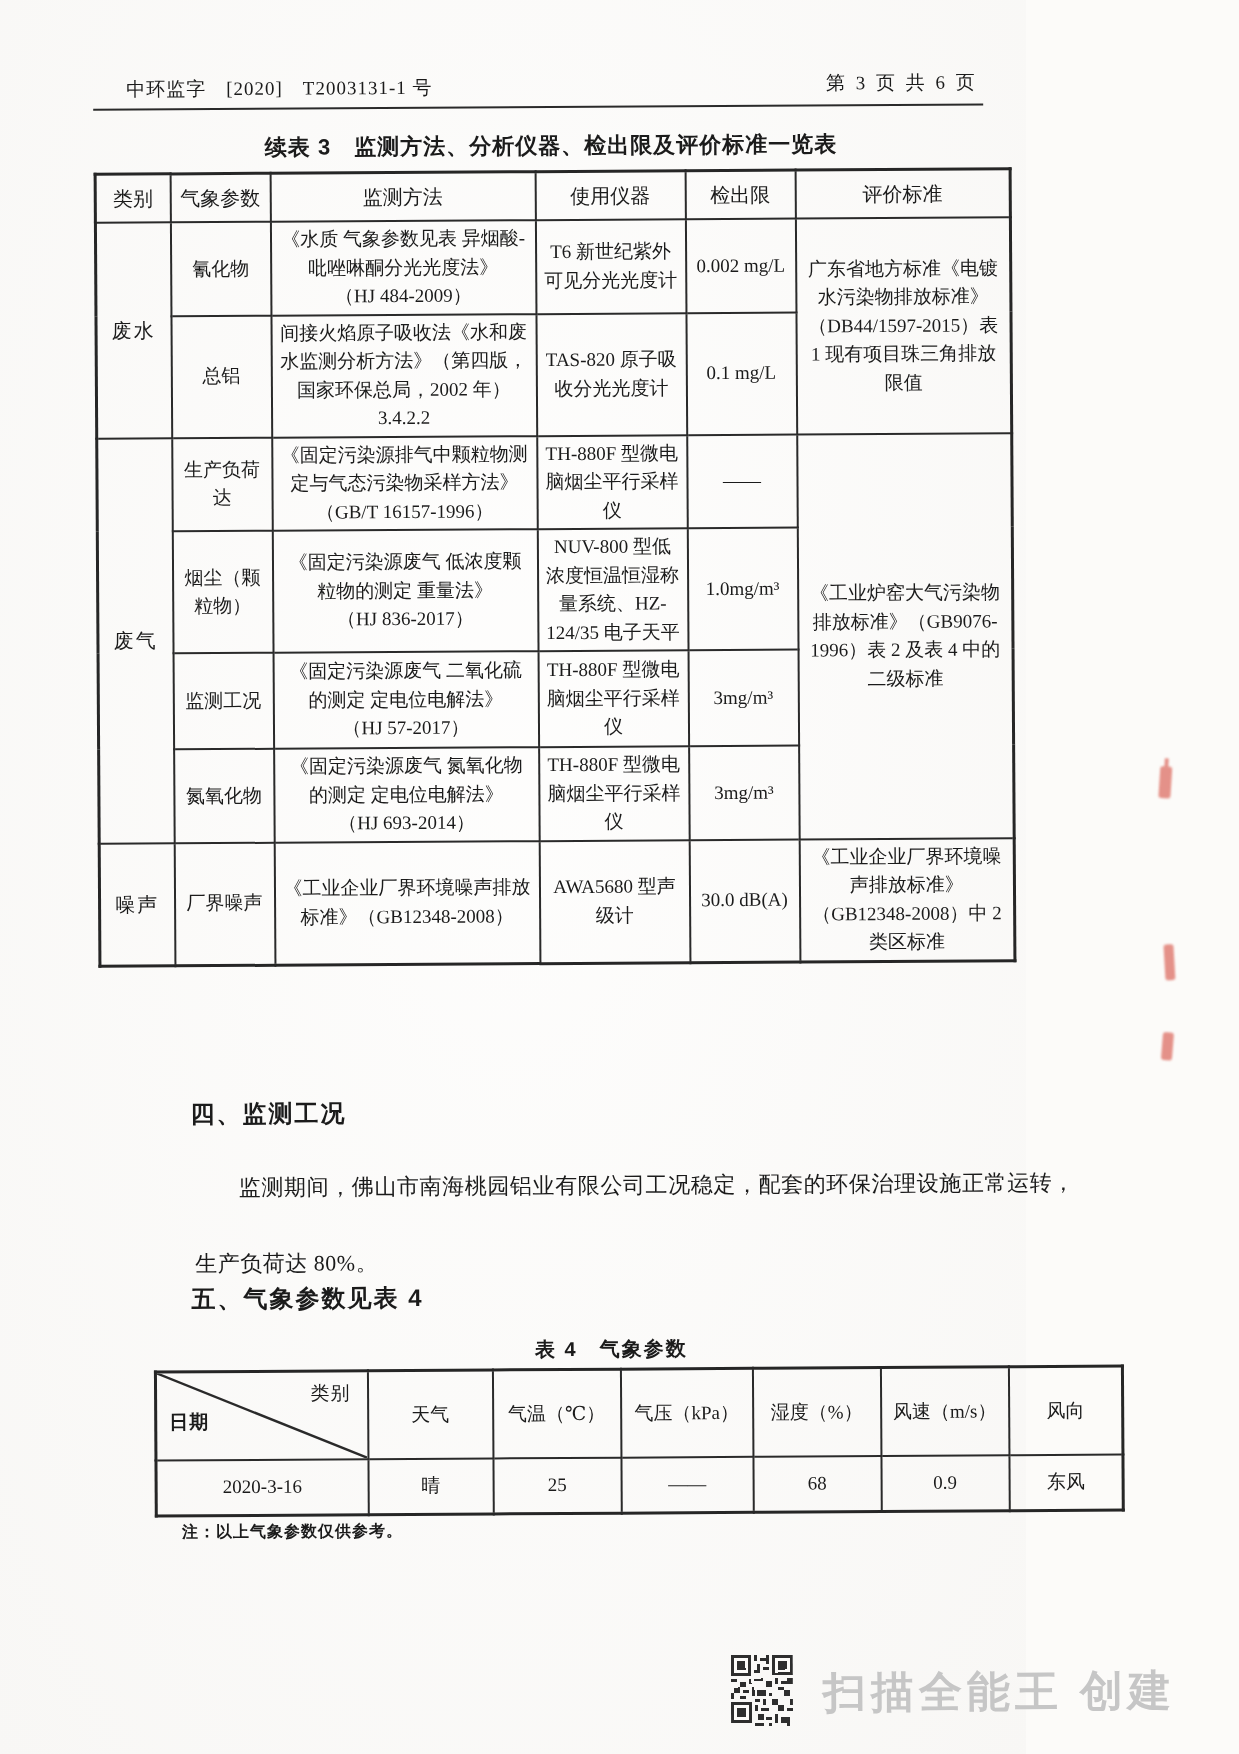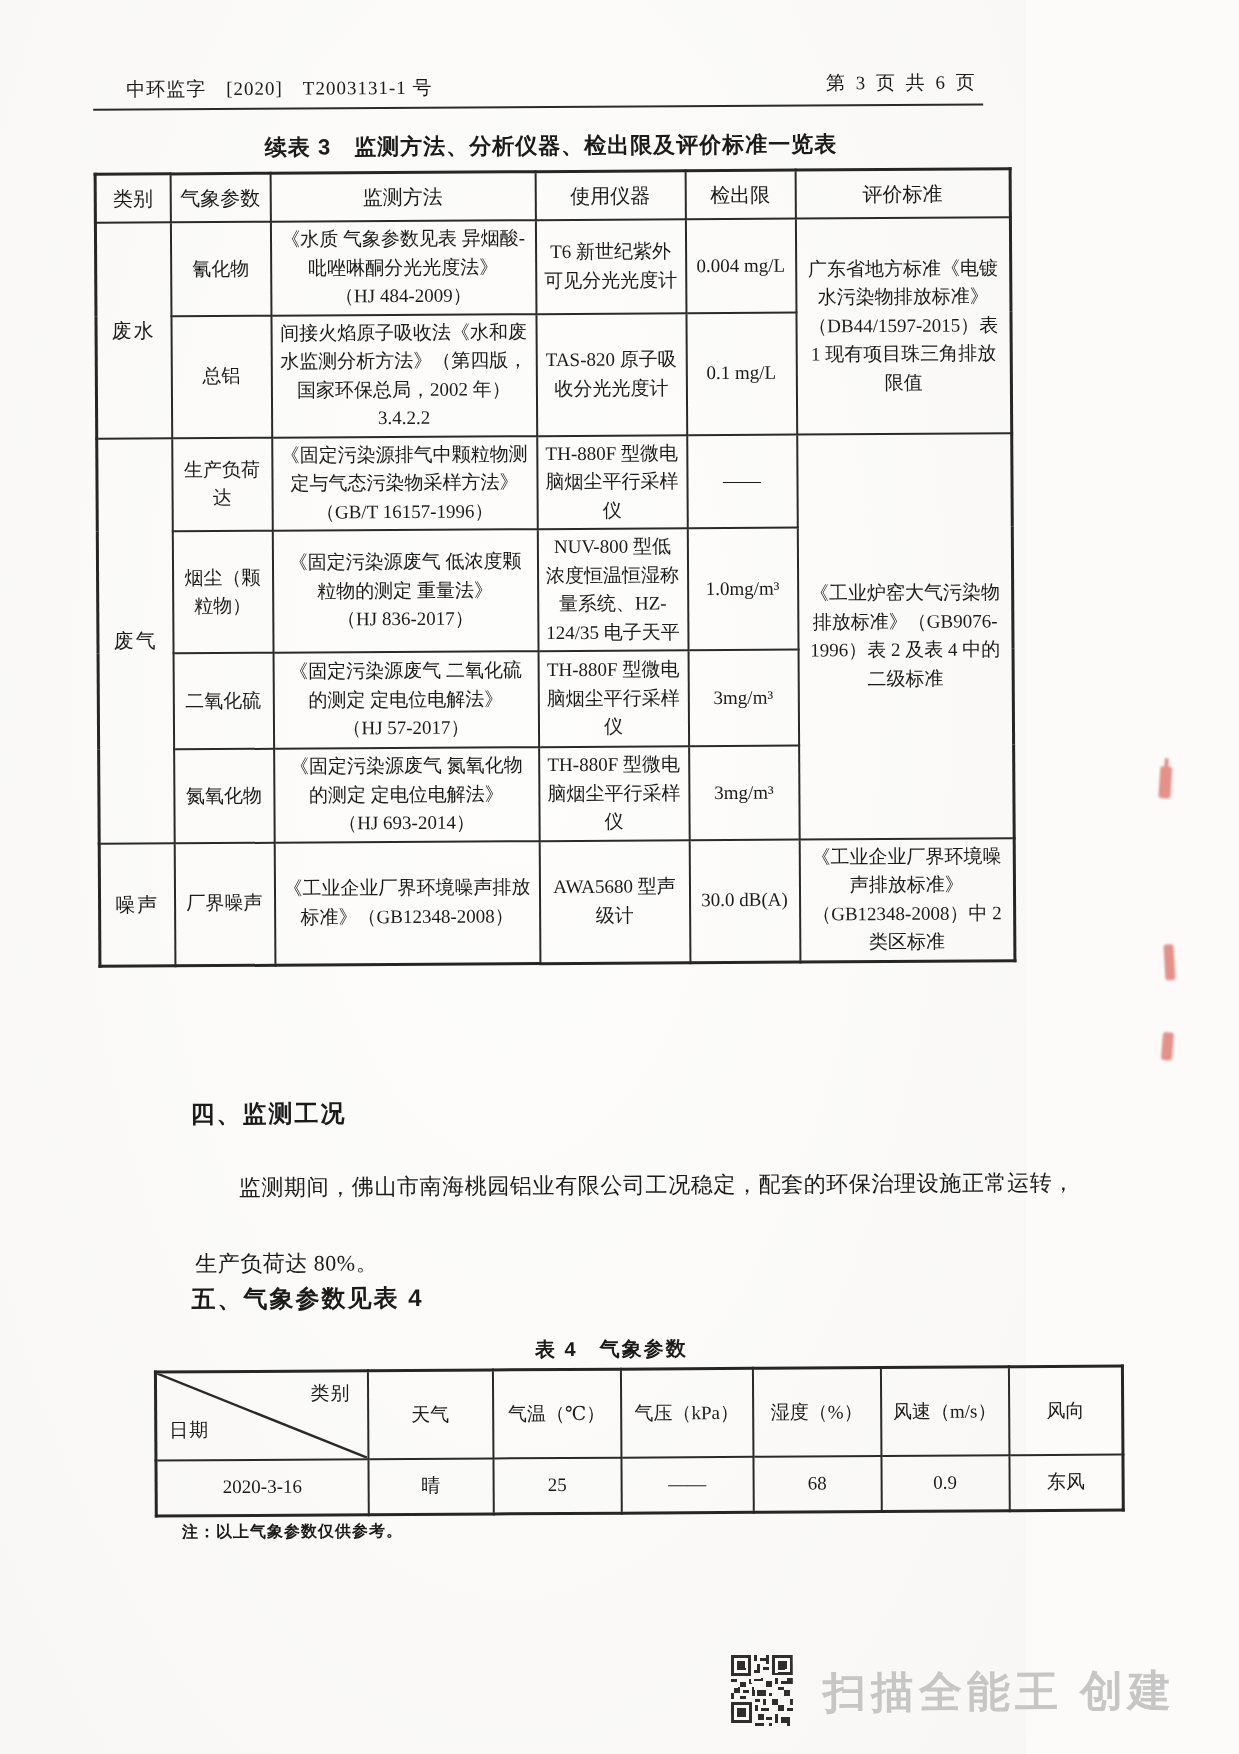--- a/index.html
+++ b/index.html
@@ -44,21 +44,21 @@
   }
 
   .t4-title{position:absolute;left:148px;top:1336px;width:915px;text-align:center;font-size:20px;letter-spacing:2px;}
   .t4{position:absolute;left:148px;top:1368px;width:967px;border:3px solid #262626;}
   .t4 th,.t4 td{border:2px solid #2a2a2a;vertical-align:middle;text-align:center;padding:2px 4px;font-weight:normal;font-size:19px;}
   .t4 .hdr-row{height:88px;}
   .t4 .data-row{height:56px;}
   .corner-cell{position:relative;padding:0;}
   .corner-cell svg{position:absolute;left:0;top:0;width:100%;height:100%;}
   .corner-top{position:absolute;right:16px;top:8px;font-size:19px;letter-spacing:1px;}
-  .corner-bottom{position:absolute;left:12px;bottom:16px;font-size:19px;letter-spacing:1px;}
+  .corner-bottom{position:absolute;left:12px;bottom:24px;font-size:19px;letter-spacing:1px;font-weight:bold;}
 
   .t4-note{position:absolute;left:175px;top:1520px;font-size:16px;letter-spacing:1px;}
 
   .qr{position:absolute;left:723px;top:1656px;width:62px;height:74px;}
   .wm-text{
     position:absolute;left:815px;top:1666px;
     font-family:"Liberation Sans","DejaVu Sans",sans-serif;
     font-size:43px;color:#c6c6c6;letter-spacing:5px;font-weight:bold;white-space:nowrap;
   }
 
@@ -99,21 +99,21 @@
         <th>评价标准</th>
       </tr>
       <tr style="height:92px">
         <td class="cat" rowspan="2">废水</td>
         <td>氰化物</td>
         <td>
           <span>《水质 气象参数见表 异烟酸-吡唑啉酮分光光度法》</span>
           <span class="code-line">（HJ 484-2009）</span>
         </td>
         <td>T6 新世纪紫外可见分光光度计</td>
-        <td>0.004 mg/L</td>
+        <td>0.002 mg/L</td>
         <td rowspan="2">广东省地方标准《电镀水污染物排放标准》（DB44/1597-2015）表 1 现有项目珠三角排放限值</td>
       </tr>
       <tr style="height:88px">
         <td>总铝</td>
         <td>
           <span>间接火焰原子吸收法《水和废水监测分析方法》（第四版，国家环保总局，2002 年）3.4.2.2</span>
           <span class="code-line"></span>
         </td>
         <td>TAS-820 原子吸收分光光度计</td>
         <td>0.1 mg/L</td>
@@ -132,21 +132,21 @@
       <tr style="height:118px">
         <td>烟尘（颗粒物）</td>
         <td>
           <span>《固定污染源废气 低浓度颗粒物的测定 重量法》</span>
           <span class="code-line">（HJ 836-2017）</span>
         </td>
         <td>NUV-800 型低浓度恒温恒湿称量系统、HZ-124/35 电子天平</td>
         <td>1.0mg/m³</td>
       </tr>
       <tr style="height:96px">
-        <td>二氧化硫</td>
+        <td>监测工况</td>
         <td>
           <span>《固定污染源废气 二氧化硫的测定 定电位电解法》</span>
           <span class="code-line">（HJ 57-2017）</span>
         </td>
         <td>TH-880F 型微电脑烟尘平行采样仪</td>
         <td>3mg/m³</td>
       </tr>
       <tr style="height:92px">
         <td>氮氧化物</td>
         <td>

